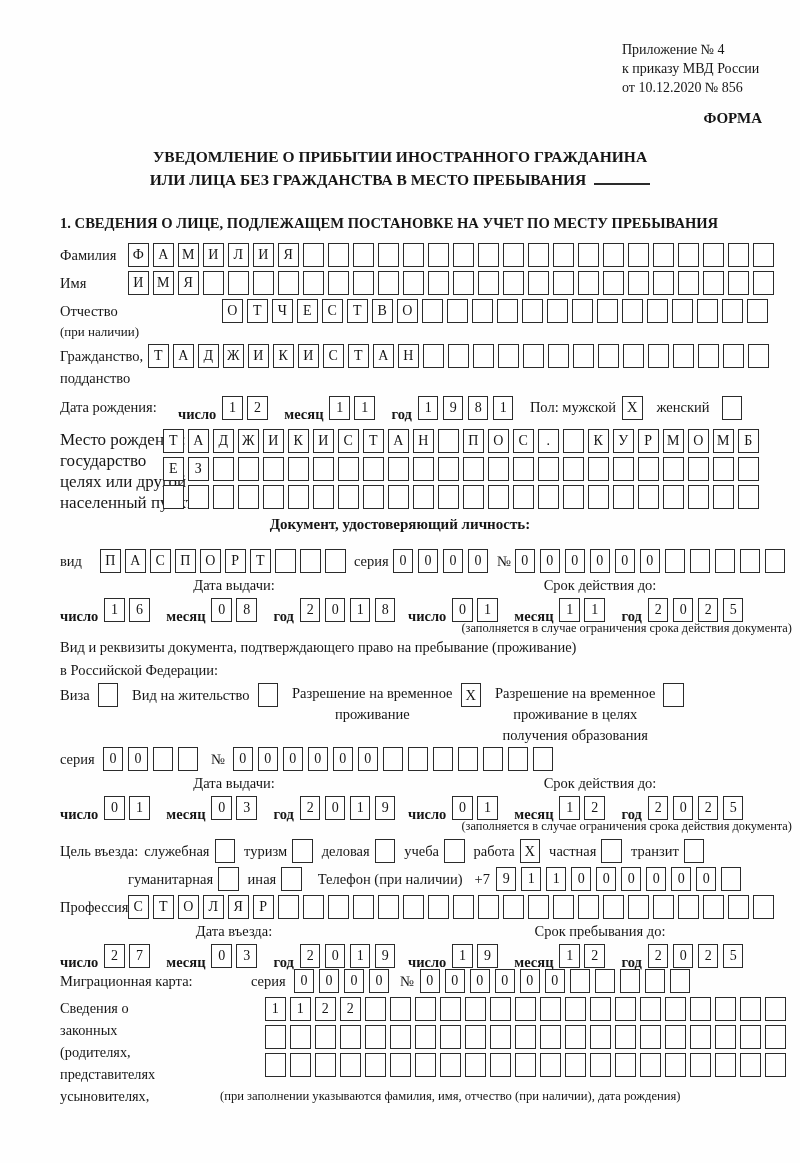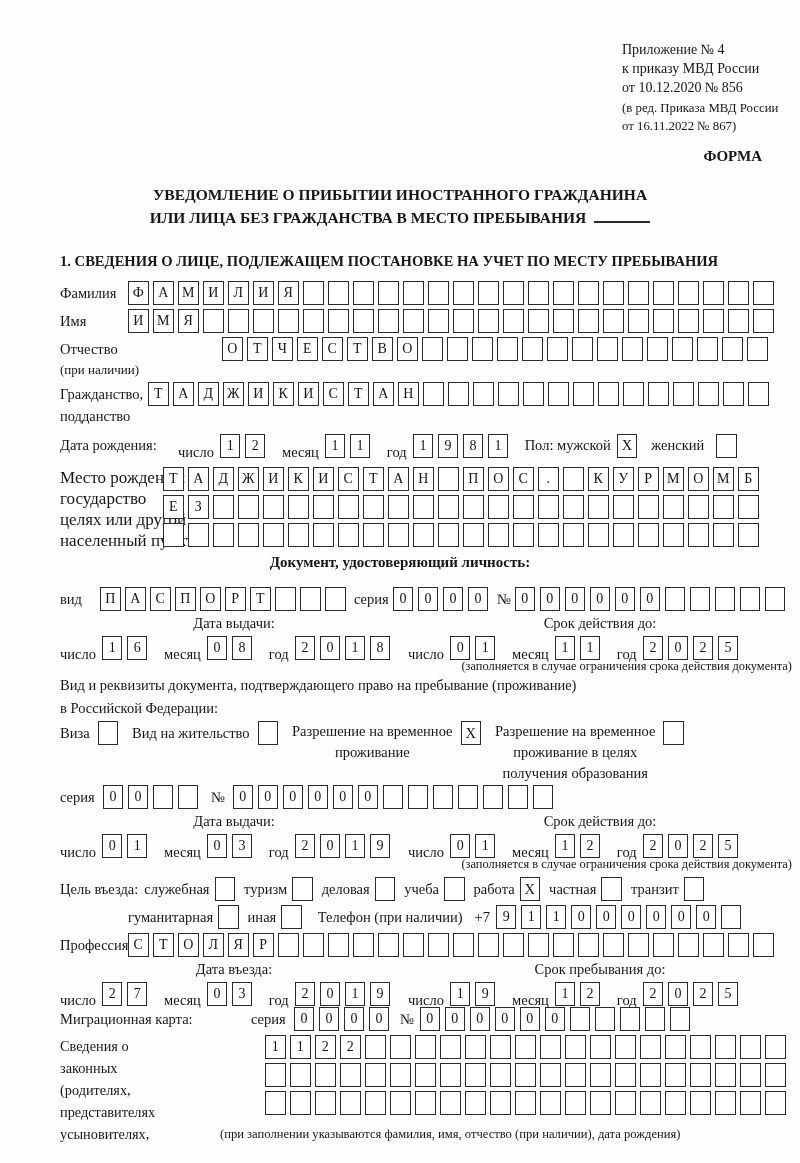--- a/index.html
+++ b/index.html
@@ -49,21 +49,21 @@
 
   
   .bp-label { line-height: 21px; font-size: 17px; white-space: nowrap; }
   .legal-label { line-height: 22px; font-size: 14.3px; white-space: nowrap; }
 
   
   .doc-heading { width: 800px; margin-left: -60px; margin-top: 2px; text-align: center; font-weight: bold; font-size: 15px; line-height: 18px; }
 
   
   .dg { display: inline-flex; align-items: center; }
-  .dg .dg-label { margin: 14px 6px 0 12px; }
+  .dg .dg-label { margin: 14px 6px 0 12px; font-weight: bold; }
   .dg .dg-label:first-child { margin-left: 0; }
   .dates-block { display: flex; margin-top: 4px; height: 58px; }
   .dates-block.no-note { height: 42px; }
   .date-col.left { width: 348px; flex-shrink: 0; }
   .date-col.right { flex: 1; position: relative; }
   .date-heading { text-align: center; font-size: 14.5px; line-height: 17px; }
   .date-note { position: absolute; right: 0; top: 44px; white-space: nowrap; font-size: 12.4px; }
 
   
   .options-row { display: flex; align-items: flex-start; margin-top: 4px; height: 60px; }
@@ -84,24 +84,20 @@
 </style>
 </head>
 <body>
 
 <div class="page">
 
   <div class="appendix">
       <div class="line">Приложение № 4</div>
       <div class="line">к приказу МВД России</div>
       <div class="line">от 10.12.2020 № 856</div>
-    </div>
-  <div class="amendment">
-      <div class="line">(в ред. Приказа МВД России</div>
-      <div class="line">от 16.11.2022 № 867)</div>
     </div>
   <div class="form-label">ФОРМА</div>
 
   <div class="title">
     <div>УВЕДОМЛЕНИЕ О ПРИБЫТИИ ИНОСТРАННОГО ГРАЖДАНИНА</div>
     <div><span>ИЛИ ЛИЦА БЕЗ ГРАЖДАНСТВА В МЕСТО ПРЕБЫВАНИЯ</span><span class="blank"></span></div>
   </div>
 
   <div class="section-heading">1. СВЕДЕНИЯ О ЛИЦЕ, ПОДЛЕЖАЩЕМ ПОСТАНОВКЕ НА УЧЕТ ПО МЕСТУ ПРЕБЫВАНИЯ</div>
 

